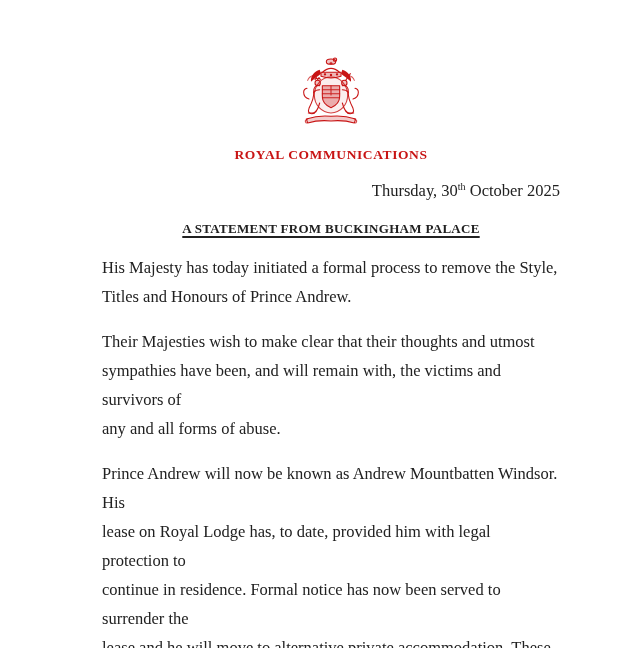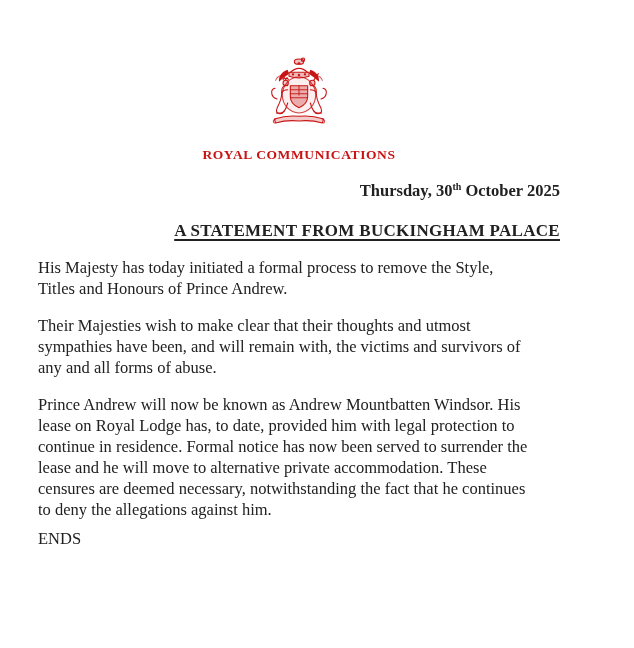--- a/index.html
+++ b/index.html
@@ -12,21 +12,21 @@
   body{
     font-family:"Liberation Serif","DejaVu Serif",serif;
     color:var(--body-text,#212121);
   }
   .page{
     position:relative;
     width:634px;
     height:648px;
     background:var(--page-background,#ffffff);
     overflow:hidden;
-    padding:52px 74px 0 38px;
+    padding:52px 74px 0 102px;
   }
   
   .letterhead{
     text-align:center;
   }
   .crest{
     display:inline-block;
     color:var(--accent-red,#c81414);
     filter:blur(0.3px);
     line-height:0;
@@ -37,43 +37,42 @@
     font-size:13.5px;
     letter-spacing:0.6px;
     color:var(--accent-red,#c81414);
   }
   
   .date-line{
     margin-top:17px;
     text-align:right;
     font-size:16.5px;
     line-height:21px;
-    font-weight:bold;
   }
   .date-line sup{
     font-size:10px;
     vertical-align:super;
     line-height:0;
   }
   
   .statement-title{
     margin-top:20px;
-    text-align:right;
-    font-size:17px;
+    text-align:center;
+    font-size:13px;
     font-weight:bold;
     letter-spacing:0.3px;
     text-decoration:underline;
     text-underline-offset:3px;
     text-decoration-thickness:1.5px;
   }
   
   .body-copy p{
     margin-top:16px;
     font-size:16.5px;
-    line-height:21px;
+    line-height:29px;
     white-space:pre-line;
     text-align:left;
   }
   .ends{
     margin-top:8px;
     font-size:16.5px;
     line-height:21px;
   }
 </style>
 </head>

